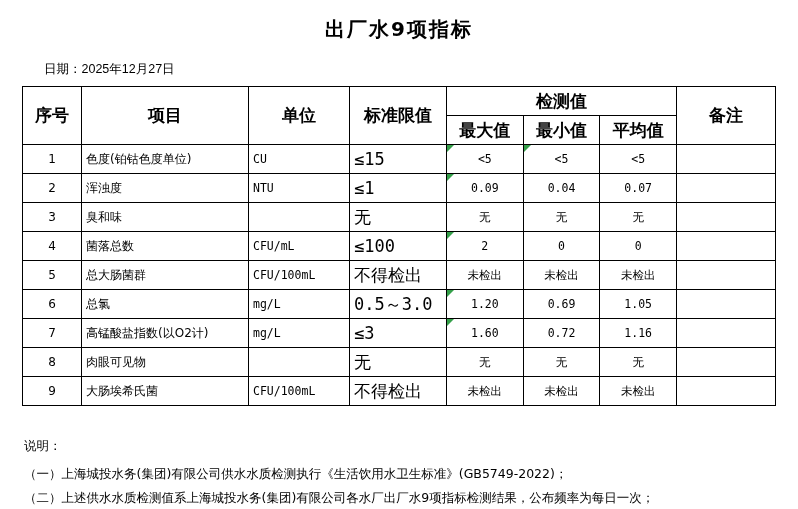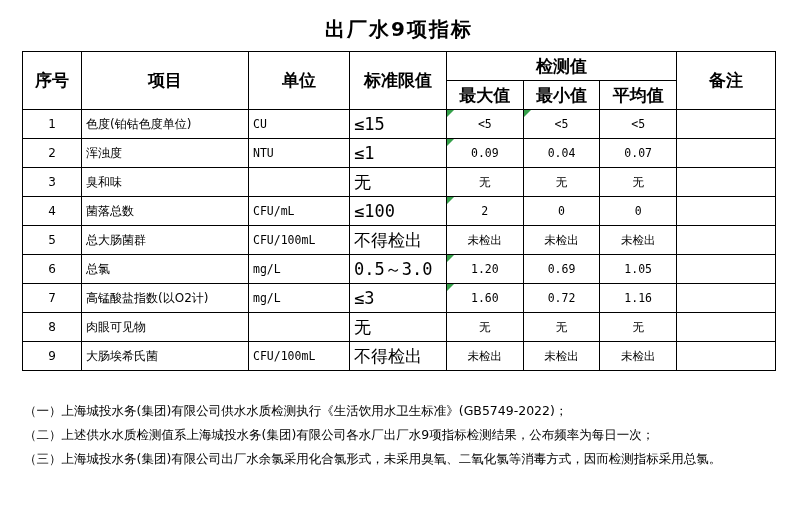--- a/index.html
+++ b/index.html
@@ -101,20 +101,23 @@
     white-space: nowrap;
   }
 </style>
 </head>
 <body>
 
 <div class="page">
 
   <h1 class="doc-title">出厂水9项指标</h1>
 
+  <div class="date-line">
+    <span>日期：</span><span>2025年12月27日</span>
+  </div>
 
   <div class="table-wrap">
     <table class="report">
       <thead>
         <tr>
           <th class="c-seq" rowspan="2">序号</th>
           <th class="c-item" style="text-align:center;" rowspan="2">项目</th>
           <th class="c-unit hdr-unit" style="font-family:'DejaVu Sans','Liberation Sans',sans-serif;" rowspan="2">单位</th>
           <th class="c-limit hdr-limit" style="font-family:'DejaVu Sans','Liberation Sans',sans-serif;" rowspan="2">标准限值</th>
           <th colspan="3">检测值</th>
@@ -215,20 +218,21 @@
             <td class="c-val cjk">未检出</td>
             <td class="c-val cjk">未检出</td>
             <td class="c-val cjk">未检出</td>
             <td class="c-note"></td>
           </tr>
         </tbody>
     </table>
   </div>
 
   <div class="notes">
+    <div class="note-title">说明：</div>
     <div id="notes-lines">
         <div class="note-line">（一）上海城投水务(集团)有限公司供水水质检测执行《生活饮用水卫生标准》(GB5749-2022)；</div>
         <div class="note-line">（二）上述供水水质检测值系上海城投水务(集团)有限公司各水厂出厂水9项指标检测结果，公布频率为每日一次；</div>
         <div class="note-line">（三）上海城投水务(集团)有限公司出厂水余氯采用化合氯形式，未采用臭氧、二氧化氯等消毒方式，因而检测指标采用总氯。</div>
       </div>
   </div>
 
 </div>
 
 </body></html>

